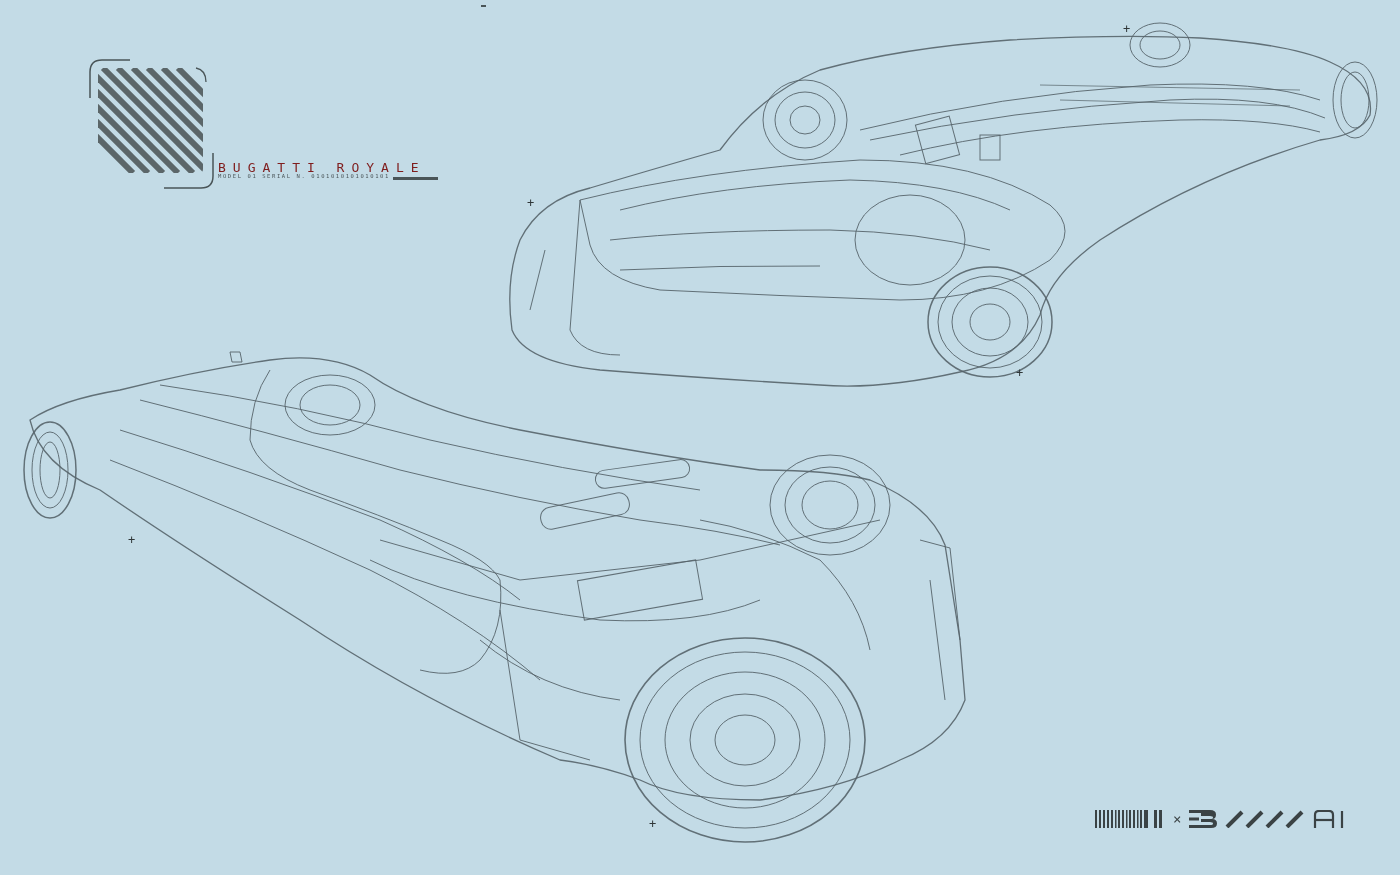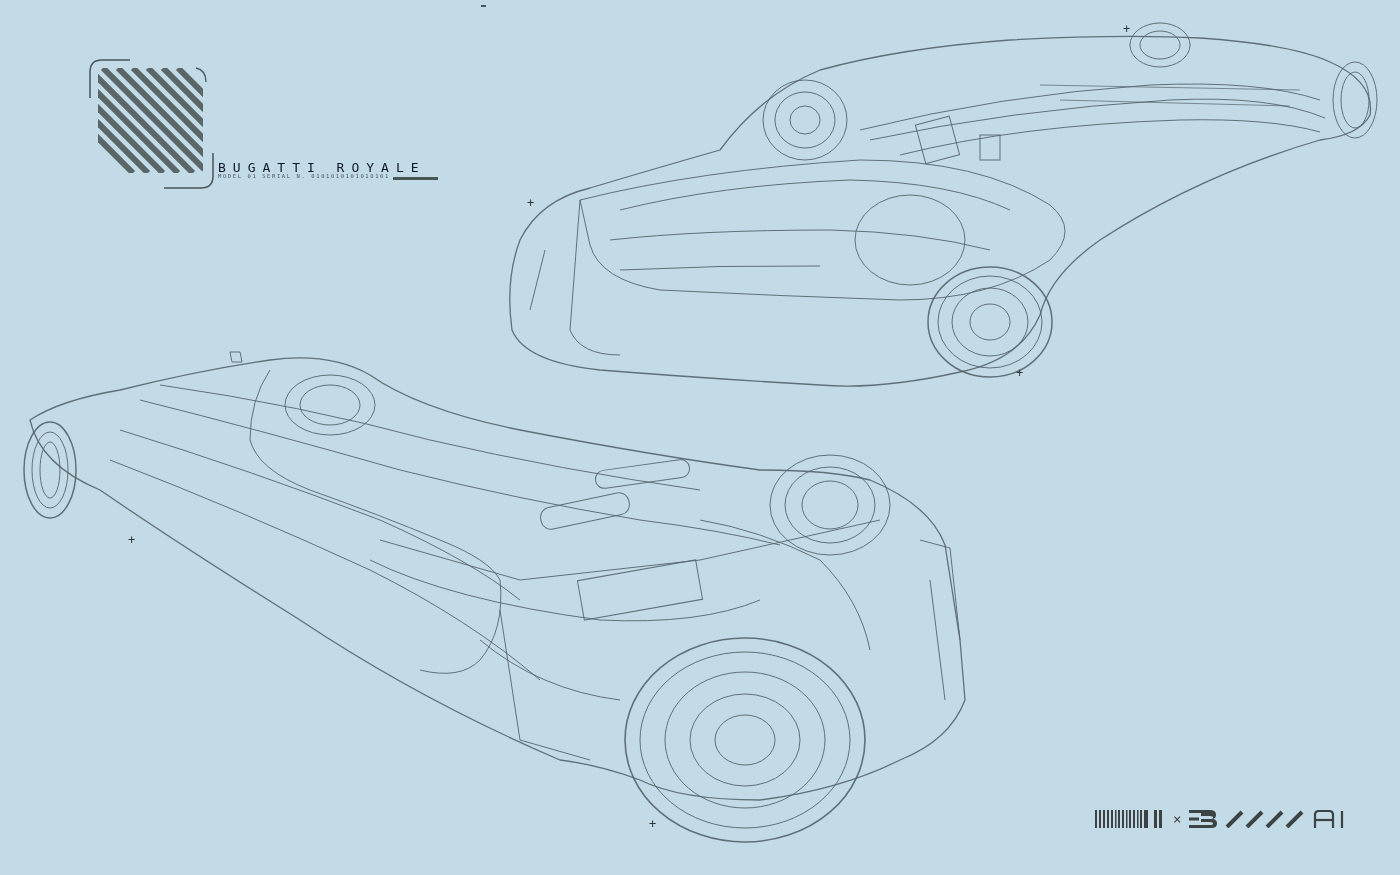--- a/index.html
+++ b/index.html
@@ -7,21 +7,21 @@
     width:1400px; height:875px; overflow:hidden;
     background: #c3dbe6;
     font-family: "DejaVu Sans Mono", monospace;
     position: relative;
   }
   .canvas { position:absolute; inset:0; }
   .title-block { position:absolute; left:88px; top:58px; width:370px; height:130px; }
   .title-text {
     position:absolute; left:218px; top:160px;
     font-family: "DejaVu Sans Mono", monospace; font-size:13px; letter-spacing:7px;
-    color:#0f172a; font-weight:normal;
+    color:#7f1d1d; font-weight:normal;
   }
   .subtitle-text {
     position:absolute; left:218px; top:173px;
     font-family: "DejaVu Sans Mono", monospace; font-size:5.5px; letter-spacing:1.6px;
     color:#4a5558;
   }
   .footer-logos { position:absolute; left:1095px; top:808px; height:22px; display:flex; align-items:center; gap:8px; }
   .crosshair { position:absolute; font-size:12px; color:#2f3638; line-height:1; }
   svg { position:absolute; left:0; top:0; }
 </style>

